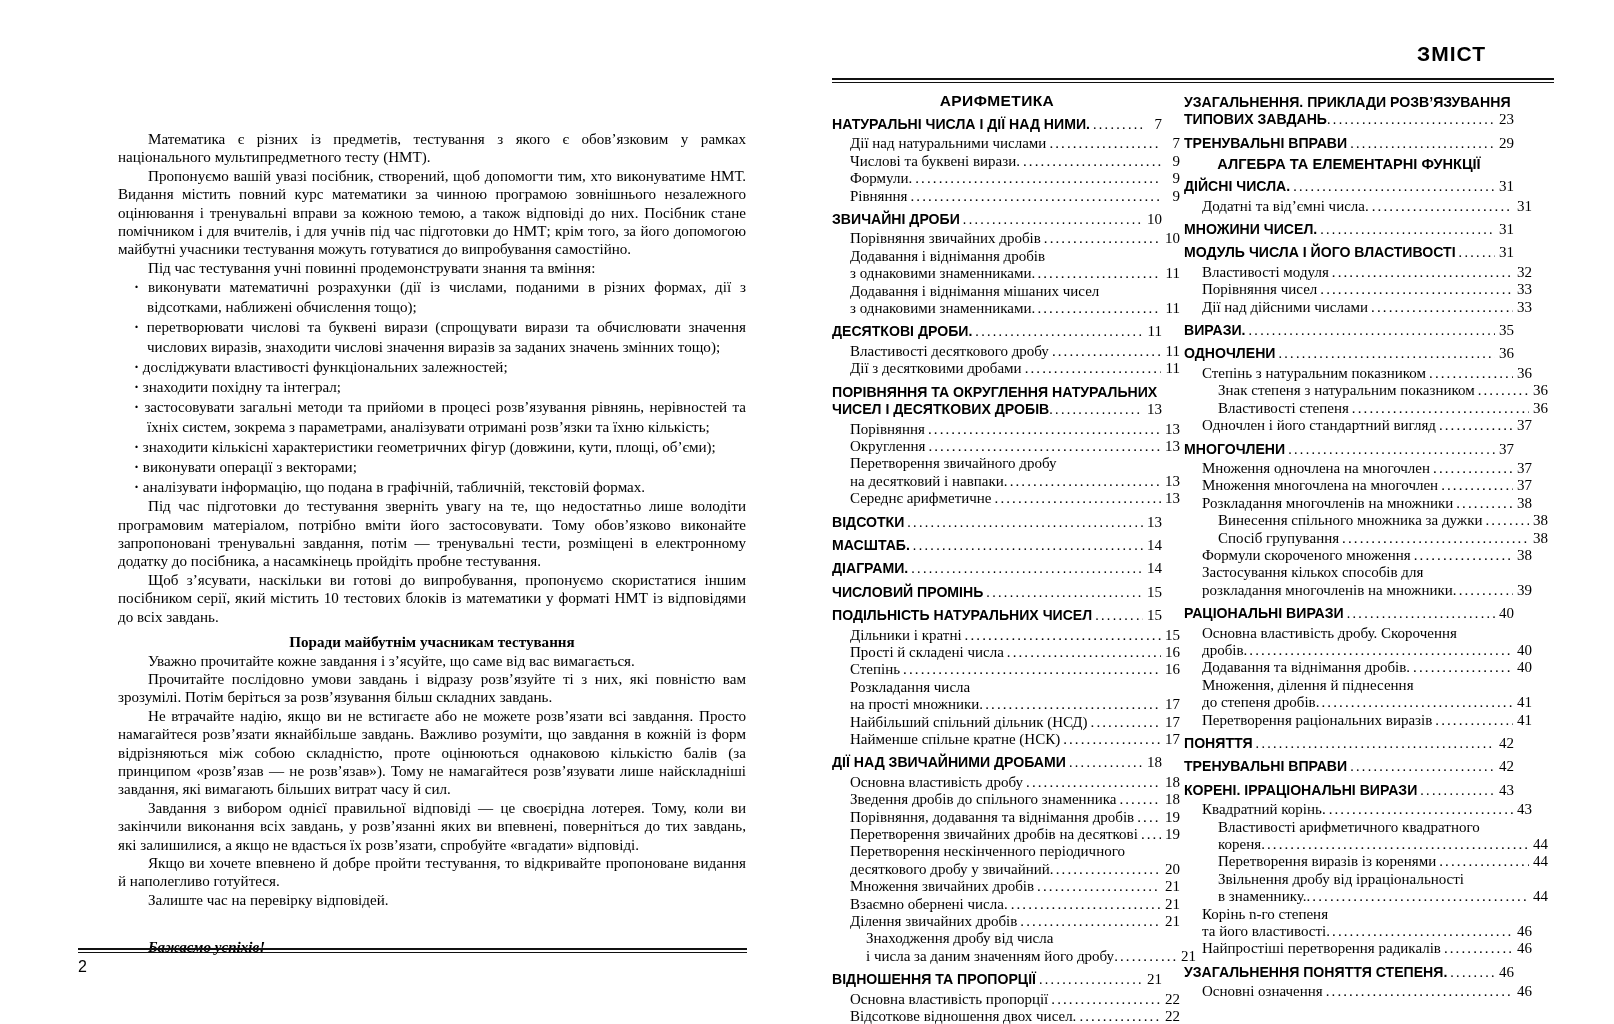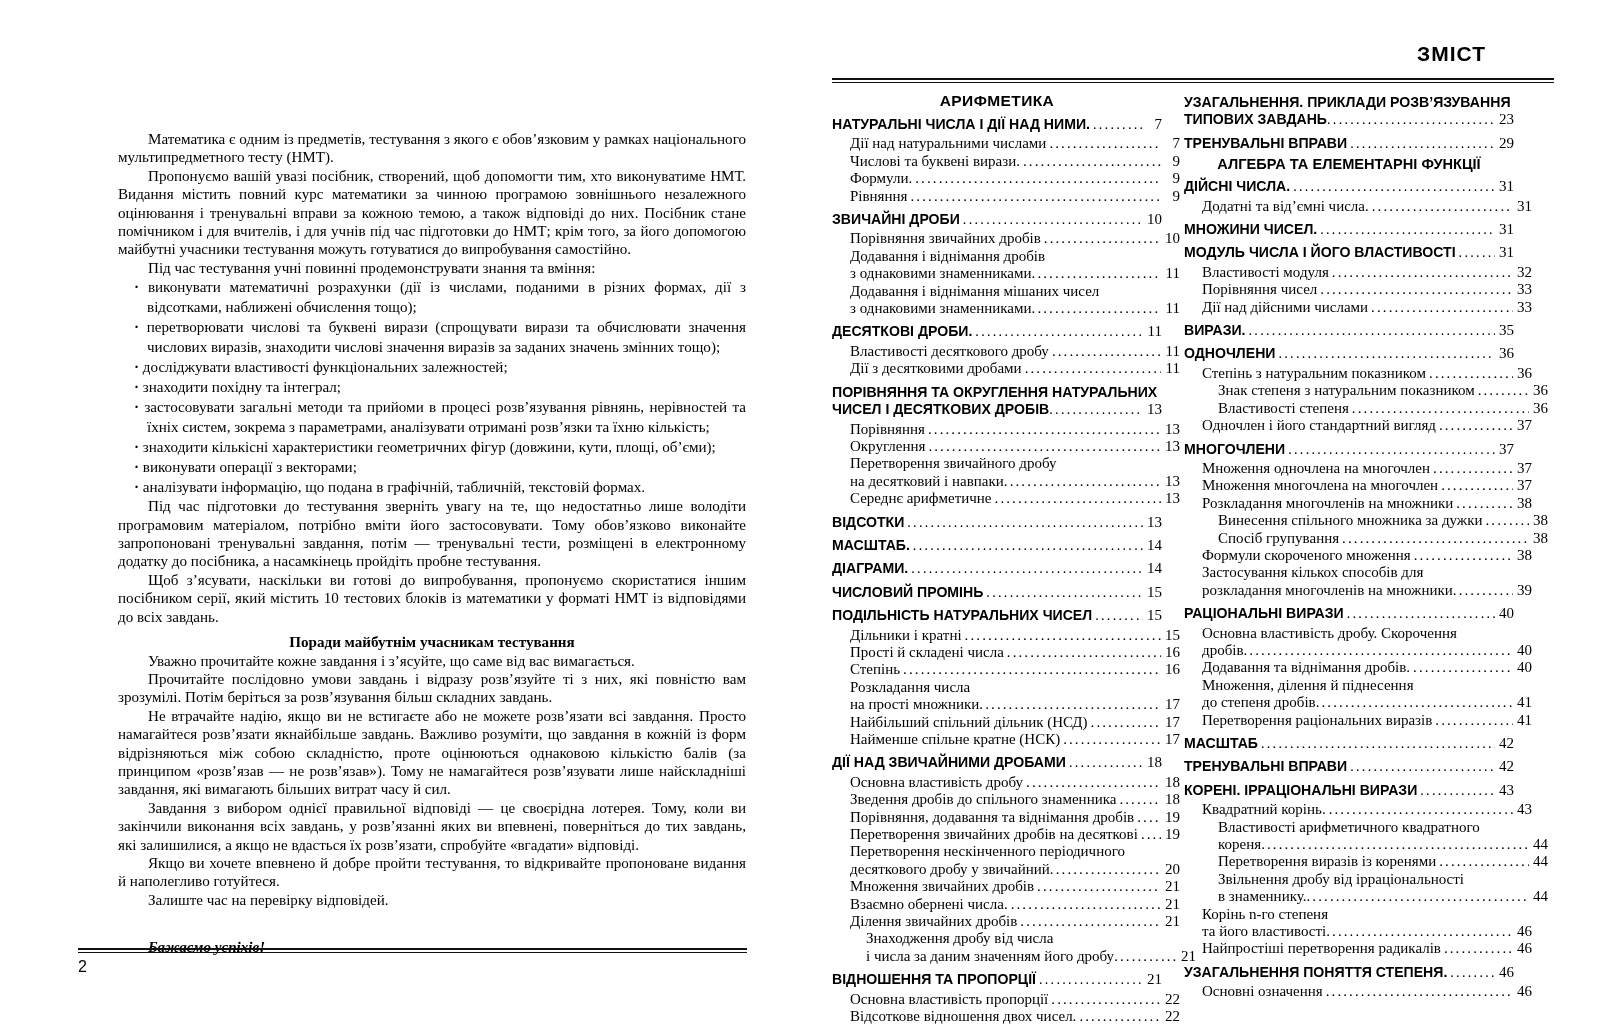--- a/index.html
+++ b/index.html
@@ -204,21 +204,21 @@
   .lvl2 .pg { font-size: 15px; }
 </style>
 </head>
 <body>
 
 <div class="spread">
 
   <div class="page-left">
     <div class="preface-body">
 
-      <p class="p">Математика є одним із предметів, тестування з якого є обов’язковим у рамках національного мультипредметного тесту (НМТ).</p>
+      <p class="p">Математика є різних із предметів, тестування з якого є обов’язковим у рамках національного мультипредметного тесту (НМТ).</p>
       <p class="p">Пропонуємо вашій увазі посібник, створений, щоб допомогти тим, хто виконуватиме НМТ. Видання містить повний курс математики за чинною програмою зовнішнього незалежного оцінювання і тренувальні вправи за кожною темою, а також відповіді до них. Посібник стане помічником і для вчителів, і для учнів під час підготовки до НМТ; крім того, за його допомогою майбутні учасники тестування можуть готуватися до випробування самостійно.</p>
       <p class="p">Під час тестування учні повинні продемонструвати знання та вміння:</p>
 
       <ul class="bullets">
         <li>виконувати математичні розрахунки (дії із числами, поданими в різних формах, дії з відсотками, наближені обчислення тощо);</li>
         <li>перетворювати числові та буквені вирази (спрощувати вирази та обчислювати значення числових виразів, знаходити числові значення виразів за заданих значень змінних тощо);</li>
         <li>досліджувати властивості функціональних залежностей;</li>
         <li>знаходити похідну та інтеграл;</li>
         <li>застосовувати загальні методи та прийоми в процесі розв’язування рівнянь, нерівностей та їхніх систем, зокрема з параметрами, аналізувати отримані розв’язки та їхню кількість;</li>
         <li>знаходити кількісні характеристики геометричних фігур (довжини, кути, площі, об’єми);</li>
@@ -772,21 +772,21 @@
           </div>
           <div class="entry lvl1">
             <div class="row">
               <span class="txt">Перетворення раціональних виразів</span>
               <span class="dots"></span>
               <span class="pg">41</span>
             </div>
           </div>
           <div class="entry lvl0">
             <div class="row">
-              <span class="txt">МАСШТАБ</span>
+              <span class="txt">ПОНЯТТЯ</span>
               <span class="dots"></span>
               <span class="pg">42</span>
             </div>
           </div>
           <div class="entry lvl0">
             <div class="row">
               <span class="txt">ТРЕНУВАЛЬНІ ВПРАВИ</span>
               <span class="dots"></span>
               <span class="pg">42</span>
             </div>

